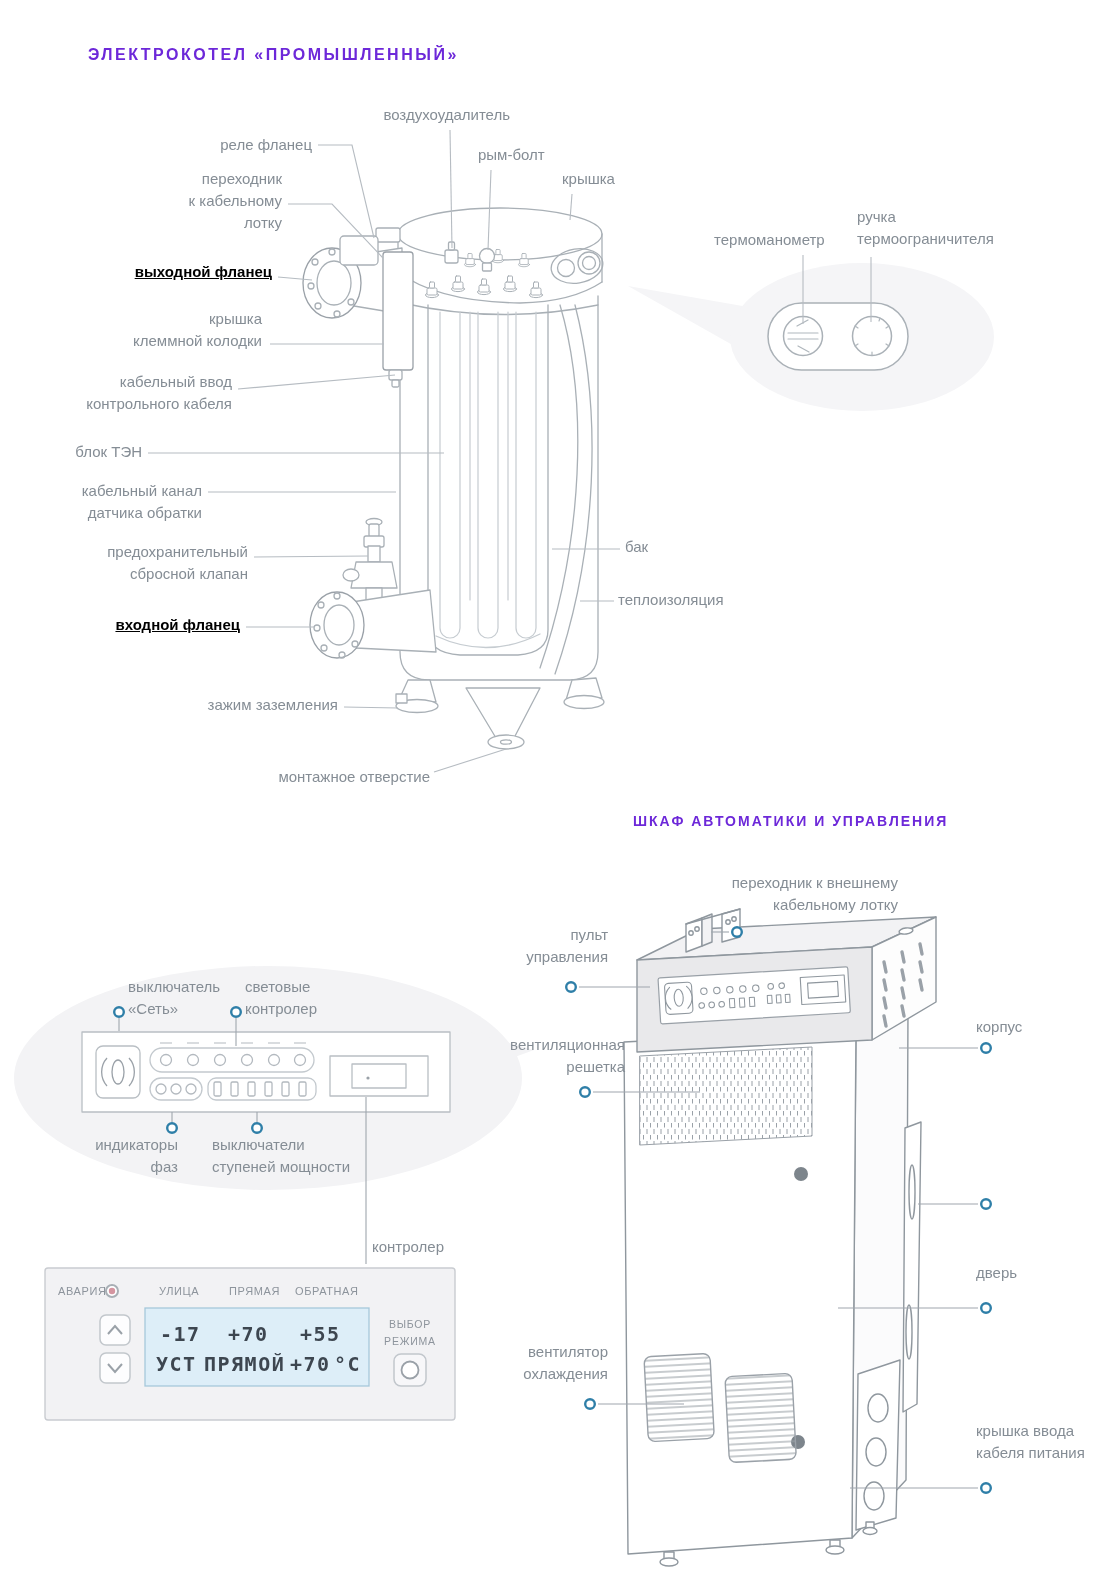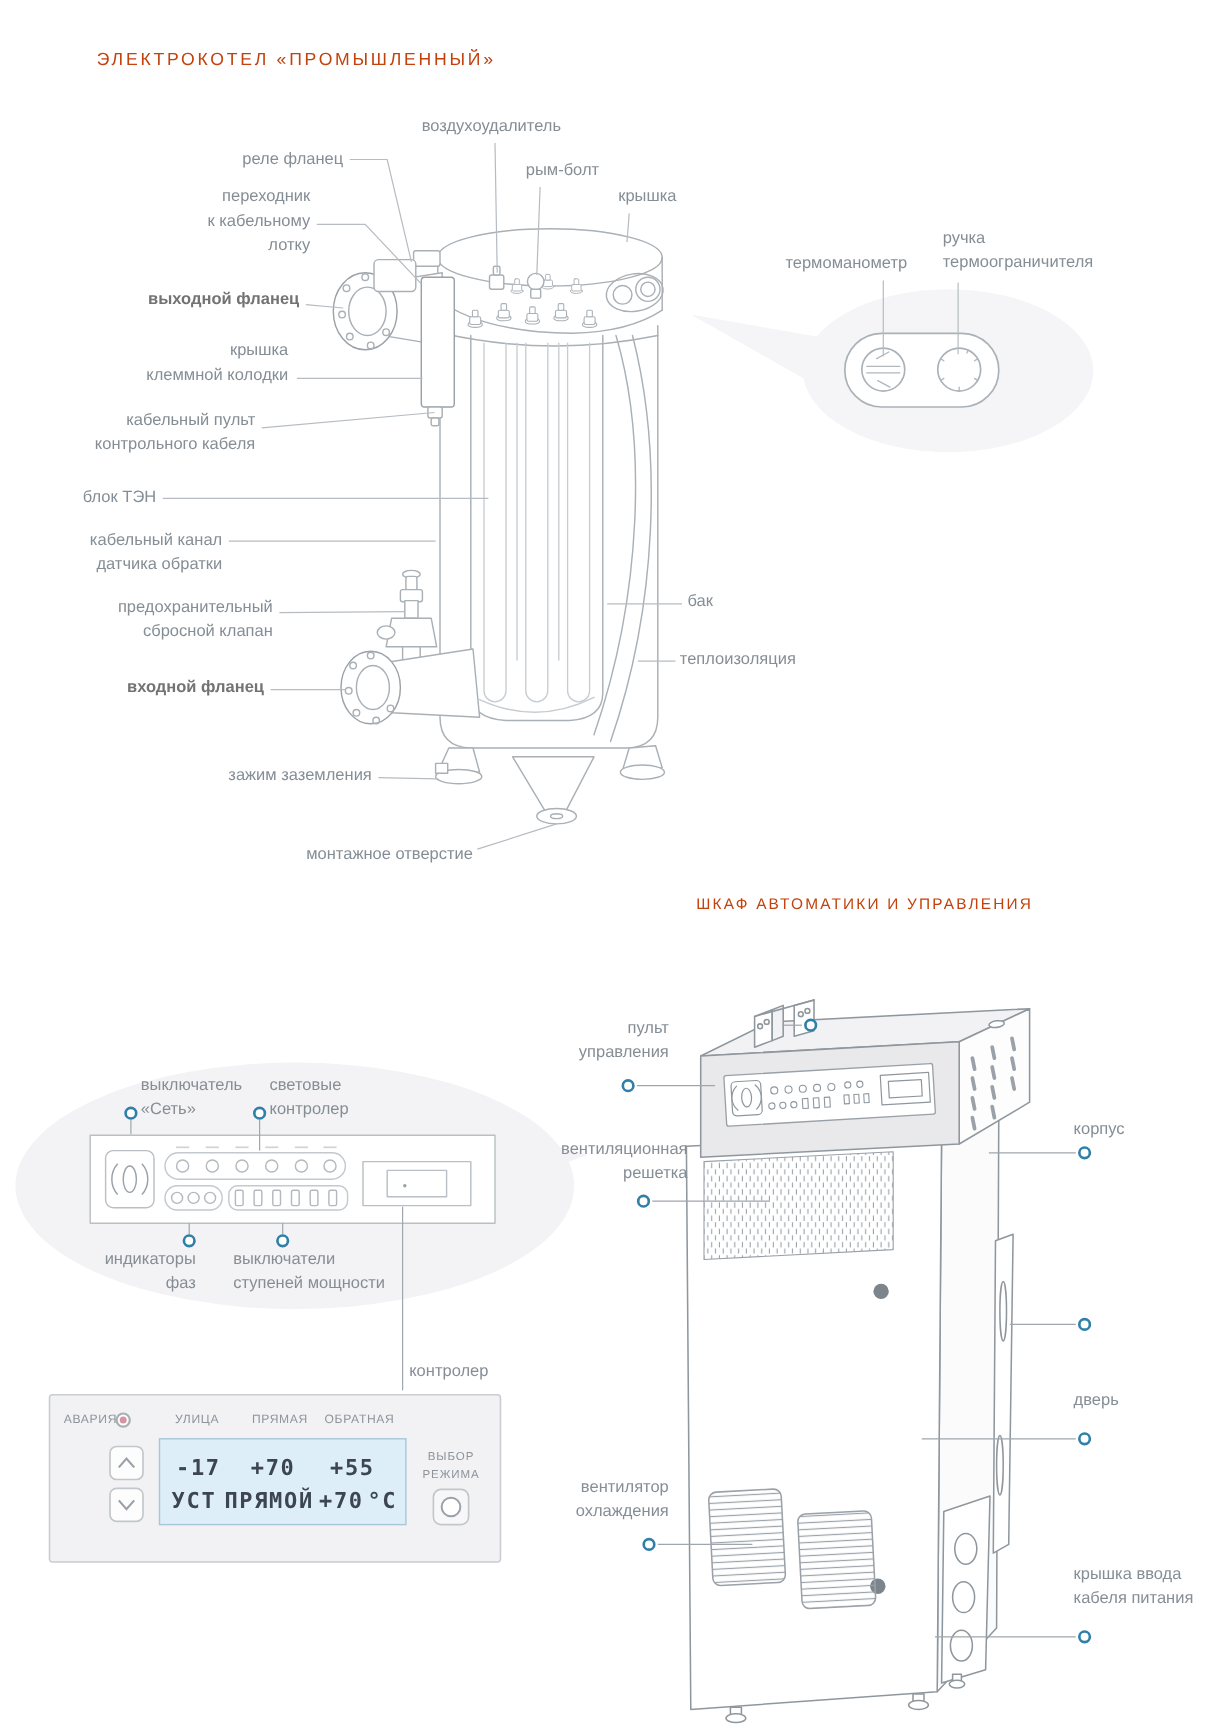--- a/index.html
+++ b/index.html
@@ -3,23 +3,23 @@
 <meta charset="utf-8">
 <style>
   html,body{margin:0;padding:0;background:#fff;}
   #canvas{position:relative;width:1104px;height:1572px;background:#ffffff;overflow:hidden;
           font-family:"Liberation Sans",sans-serif;}
   #art{position:absolute;left:0;top:0;z-index:1;}
   .lbl{position:absolute;z-index:2;font-size:15px;line-height:22px;color:#858d95;
        white-space:pre-line;}
   .lbl.r{text-align:right;}
   .lbl.c{text-align:right;}
-  .lbl.b{color:#737373;font-weight:700;}
-  .sec-title{position:absolute;z-index:2;font-size:16px;font-weight:400;letter-spacing:2.5px;
-       color:#c2410c;white-space:nowrap;text-align:right;}
+  .lbl.b{color:#000000;font-weight:700;text-decoration:underline;}
+  .sec-title{position:absolute;z-index:2;font-size:16px;font-weight:700;letter-spacing:2.5px;
+       color:#6d28d9;white-space:nowrap;text-align:right;}
   .tiny{position:absolute;z-index:2;font-size:11px;line-height:12px;color:#8d949c;
        letter-spacing:.6px;white-space:nowrap;}
   .lcdtxt{position:absolute;z-index:2;font-family:"DejaVu Sans Mono",monospace;font-size:20px;
        font-weight:600;letter-spacing:1.5px;color:#3d4650;white-space:nowrap;}
   .modebtn-lbl{position:absolute;z-index:2;font-size:10.5px;line-height:17px;color:#8d949c;
        letter-spacing:.8px;text-align:center;white-space:pre-line;}
 </style>
 </head>
 <body>
 
@@ -368,40 +368,42 @@
 <div class="sec-title" style="left:88px;top:46px;">ЭЛЕКТРОКОТЕЛ «ПРОМЫШЛЕННЫЙ»</div>
 
 <div class="lbl c" style="left:350px;top:104px;width:160px;">воздухоудалитель</div>
 <div class="lbl r" style="left:192px;top:134px;width:120px;">реле фланец</div>
 <div class="lbl r" style="left:152px;top:168px;width:130px;">переходник
 к кабельному
 лотку</div>
 <div class="lbl r b" style="left:112px;top:261px;width:160px;">выходной фланец</div>
 <div class="lbl r" style="left:122px;top:308px;width:140px;">крышка
 клеммной колодки</div>
-<div class="lbl r" style="left:62px;top:371px;width:170px;">кабельный пульт
+<div class="lbl r" style="left:62px;top:371px;width:170px;">кабельный ввод
 контрольного кабеля</div>
 <div class="lbl r" style="left:52px;top:441px;width:90px;">блок ТЭН</div>
 <div class="lbl r" style="left:62px;top:480px;width:140px;">кабельный канал
 датчика обратки</div>
 <div class="lbl r" style="left:88px;top:541px;width:160px;">предохранительный
 сбросной клапан</div>
 <div class="lbl r b" style="left:100px;top:614px;width:140px;">входной фланец</div>
 <div class="lbl r" style="left:188px;top:694px;width:150px;">зажим заземления</div>
 <div class="lbl r" style="left:252px;top:766px;width:178px;">монтажное отверстие</div>
 <div class="lbl" style="left:478px;top:144px;width:90px;">рым-болт</div>
 <div class="lbl" style="left:562px;top:168px;width:70px;">крышка</div>
 <div class="lbl" style="left:714px;top:229px;width:130px;">термоманометр</div>
 <div class="lbl" style="left:857px;top:206px;width:170px;">ручка
 термоограничителя</div>
 <div class="lbl" style="left:625px;top:536px;width:60px;">бак</div>
 <div class="lbl" style="left:618px;top:589px;width:130px;">теплоизоляция</div>
 
 <div class="sec-title" style="left:633px;top:813px;font-size:14px;letter-spacing:2px;">ШКАФ АВТОМАТИКИ И УПРАВЛЕНИЯ</div>
 
+<div class="lbl c" style="left:720px;top:872px;width:178px;">переходник к внешнему
+кабельному лотку</div>
 <div class="lbl r" style="left:508px;top:924px;width:100px;">пульт
 управления</div>
 <div class="lbl r" style="left:505px;top:1034px;width:120px;">вентиляционная
 решетка</div>
 <div class="lbl" style="left:976px;top:1016px;width:110px;">корпус</div>
 <div class="lbl" style="left:976px;top:1262px;width:80px;">дверь</div>
 <div class="lbl r" style="left:498px;top:1341px;width:110px;">вентилятор
 охлаждения</div>
 <div class="lbl" style="left:976px;top:1420px;width:130px;">крышка ввода
 кабеля питания</div>

